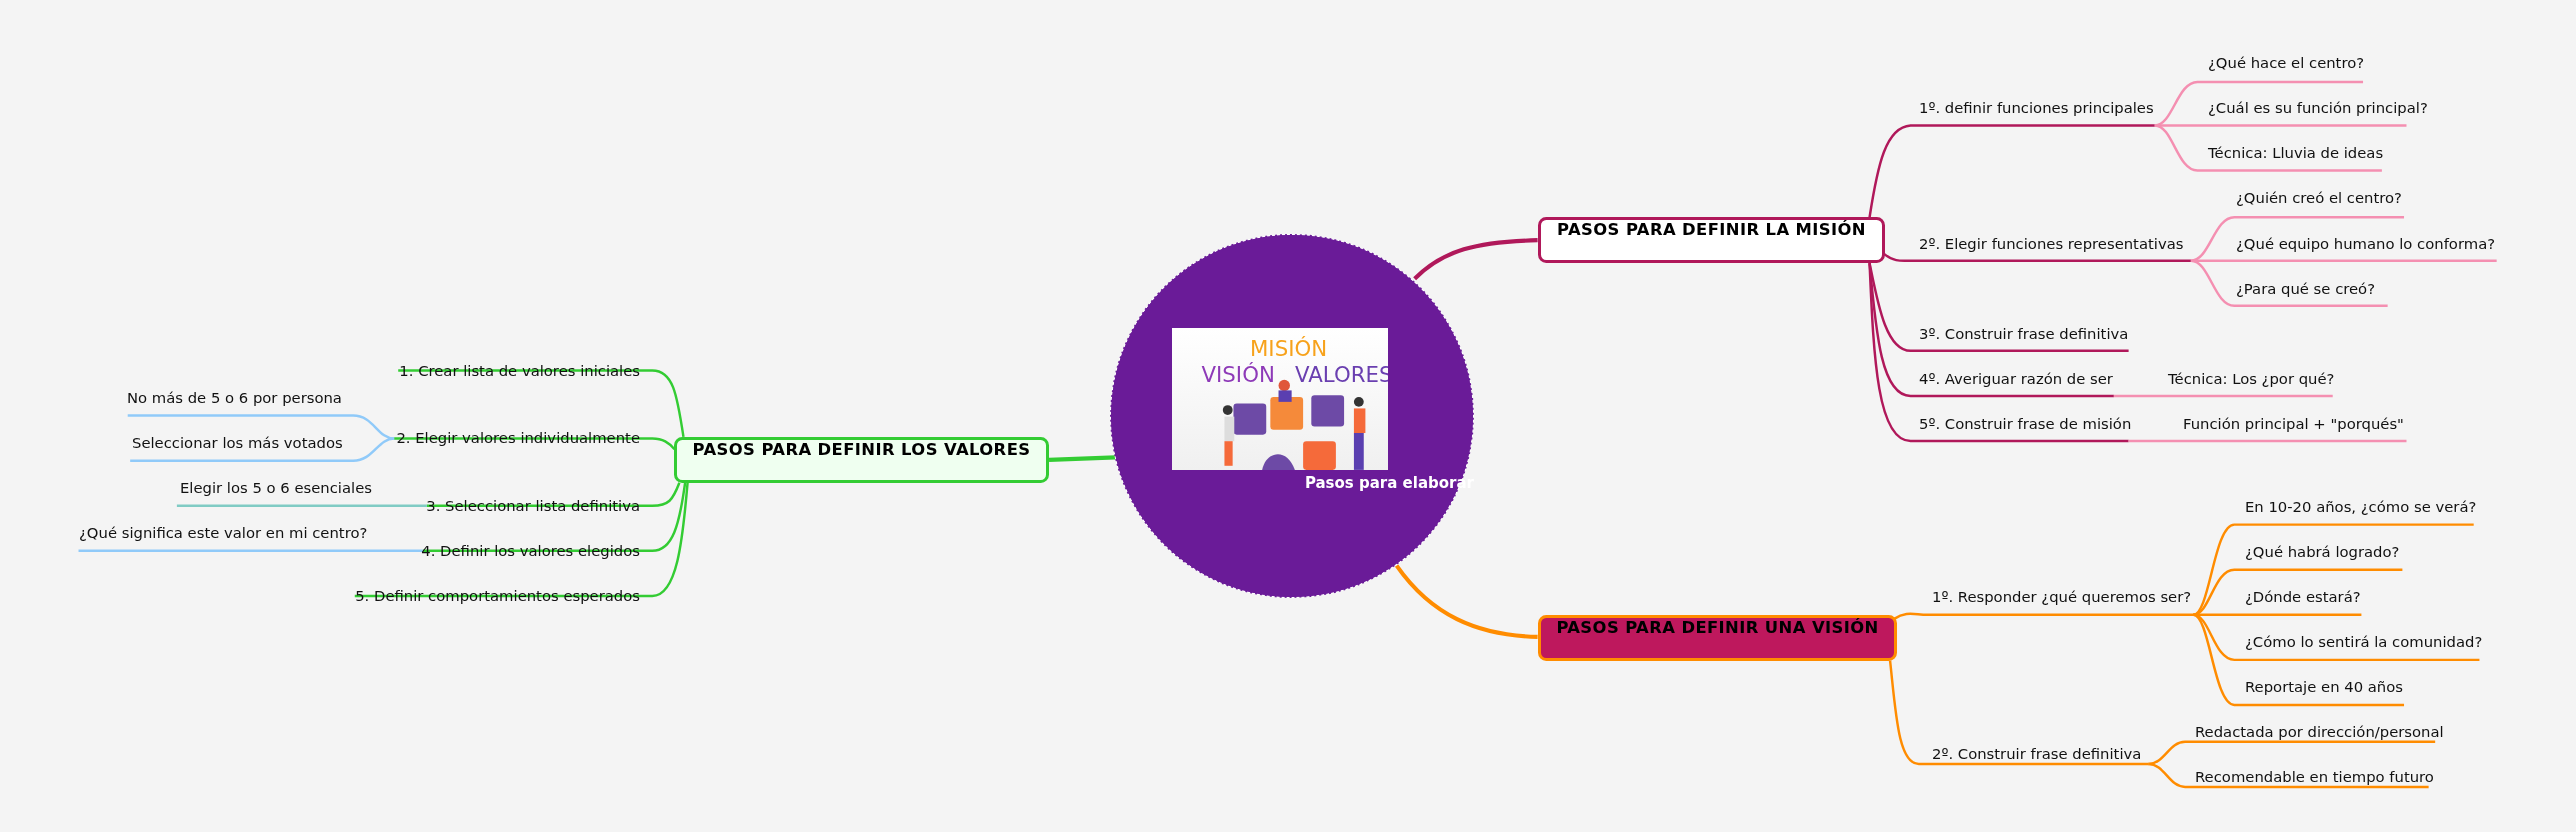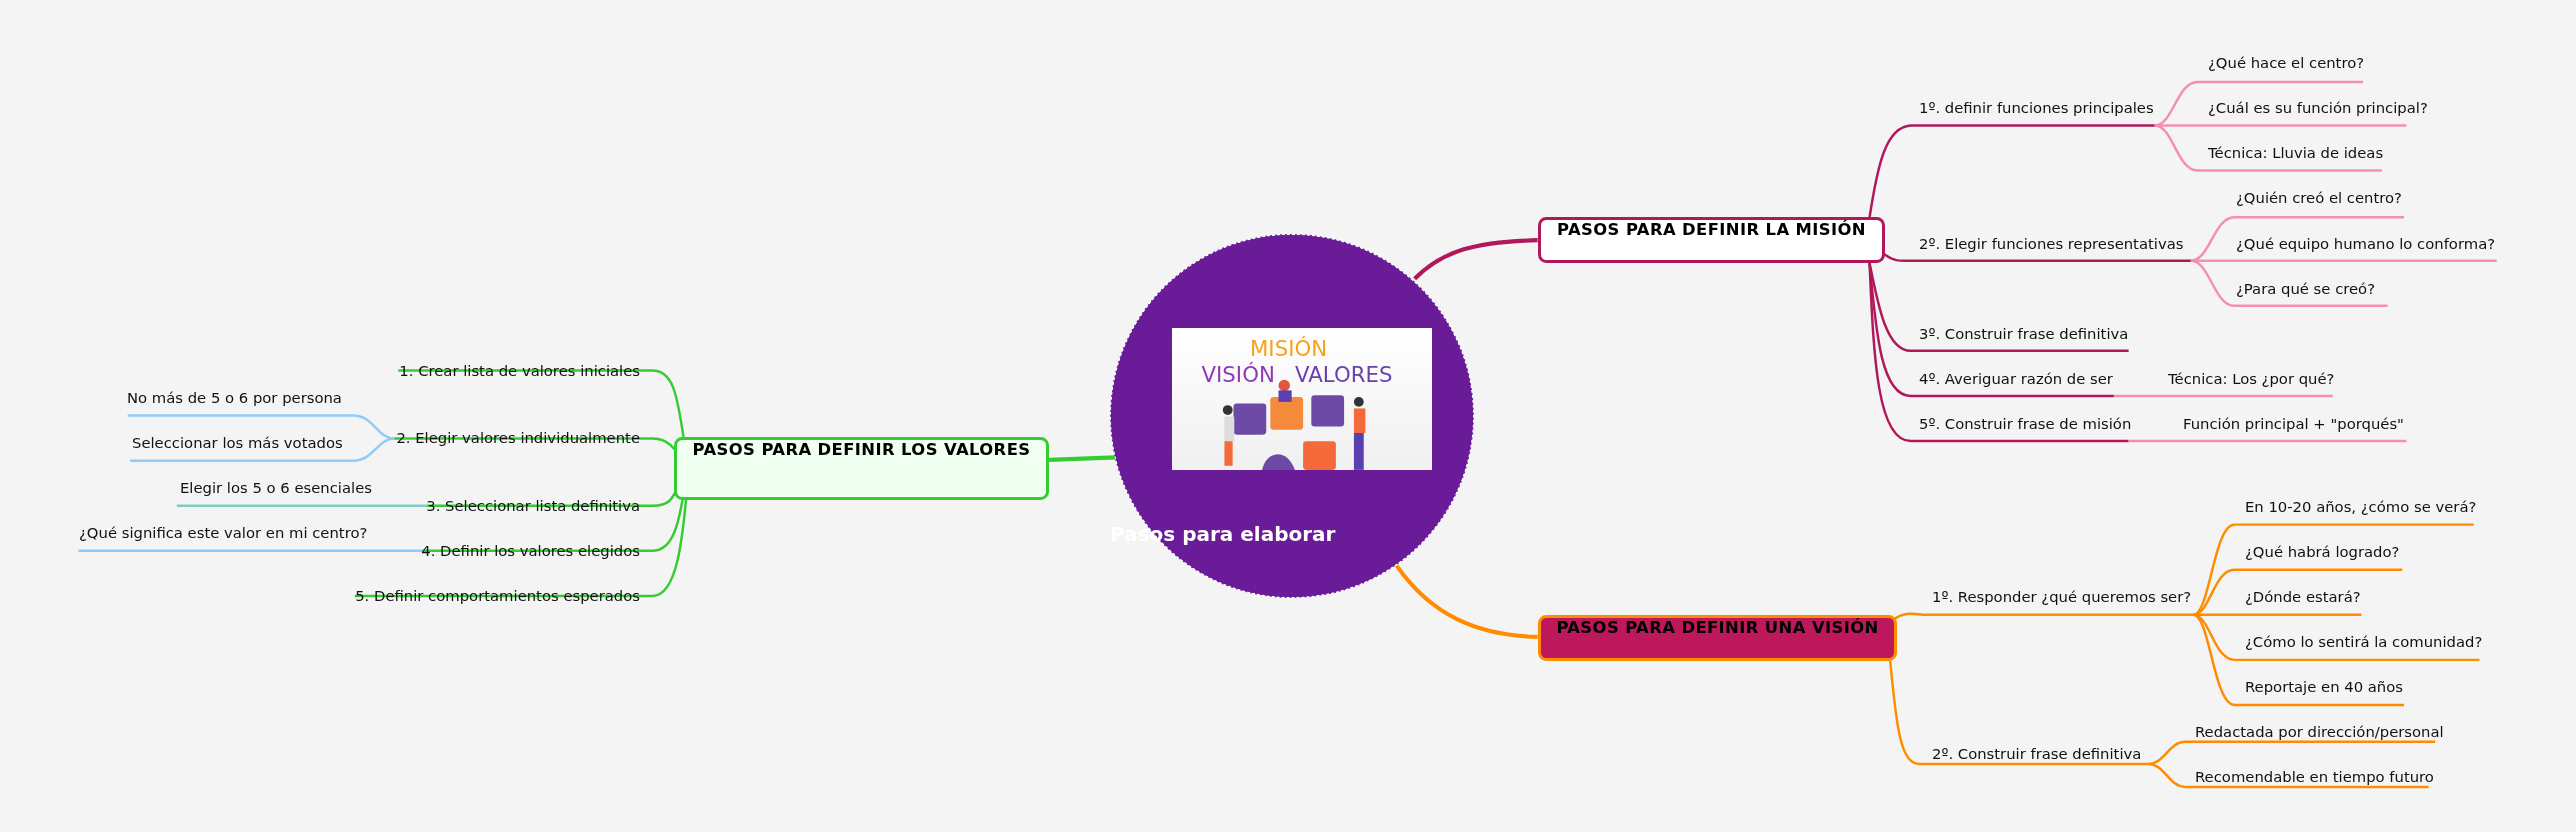--- a/index.html
+++ b/index.html
@@ -14,33 +14,33 @@
     line-height: 18px; cursor: pointer; text-align: right;
   }
   .lbl.r { text-align: right; margin-top: 18px; }
   .topic {
     position: absolute; box-sizing: border-box; border-radius: 8.2px;
     font-weight: bold; font-size: 16.4px; letter-spacing: 0.4px; color: #000;
     display: flex; align-items: flex-start; justify-content: center; cursor: pointer;
   }
   #t-mision { left: 1538px; top: 217px; width: 347px; height: 46px; border: 3.3px solid #b0185a; background: #ffffff; }
   #t-vision { left: 1538px; top: 615px; width: 359px; height: 46px; border: 3.3px solid #ff8c00; background: #be185d; }
-  #t-valores { left: 674px; top: 437px; width: 375px; height: 63px; border: 3.3px solid #33cc33; background: #effff0; }
+  #t-valores { left: 674px; top: 437px; width: 375px; height: 46px; border: 3.3px solid #33cc33; background: #effff0; }
   #center {
     position: absolute; left: 1110px; top: 234px; width: 364px; height: 364px;
     border-radius: 50%; background: #6a1b98; box-sizing: border-box;
     border: 1.6px dashed #ffffff; cursor: pointer;
   }
   #center-img {
-    position: absolute; left: 1172px; top: 328px; width: 260px; height: 142px;
-    background: linear-gradient(#ffffff, #f0f0f0); overflow: hidden;
+    position: absolute; left: 1172px; top: 328px; width: 208px; height: 142px;
+    background: linear-gradient(#ffffff, #f0f0f0); overflow: hidden; padding-left: 8px;
   }
   #center-title {
-    position: absolute; left: 1110px; top: 474px; width: 364px; text-align: left;
-    color: #ffffff; font-weight: bold; font-size: 20px; margin-top: 48px;
+    position: absolute; left: 1110px; top: 474px; width: 364px; text-align: right;
+    color: #ffffff; font-weight: bold; font-size: 15px;
   }
   .img-word { position: absolute; font-size: 21.3px; font-family: "DejaVu Sans", sans-serif; font-weight: normal; }
 </style>
 </head>
 <body>
 
 <svg class="edges" viewBox="0 0 3141 1015">
 
   <path d="M1725 340 C1760 305 1800 295 1875 293" stroke="#b0185a" stroke-width="5" fill="none"></path>
   <path d="M1703 690 C1745 750 1800 775 1875 777" stroke="#ff8c00" stroke-width="5" fill="none"></path>

